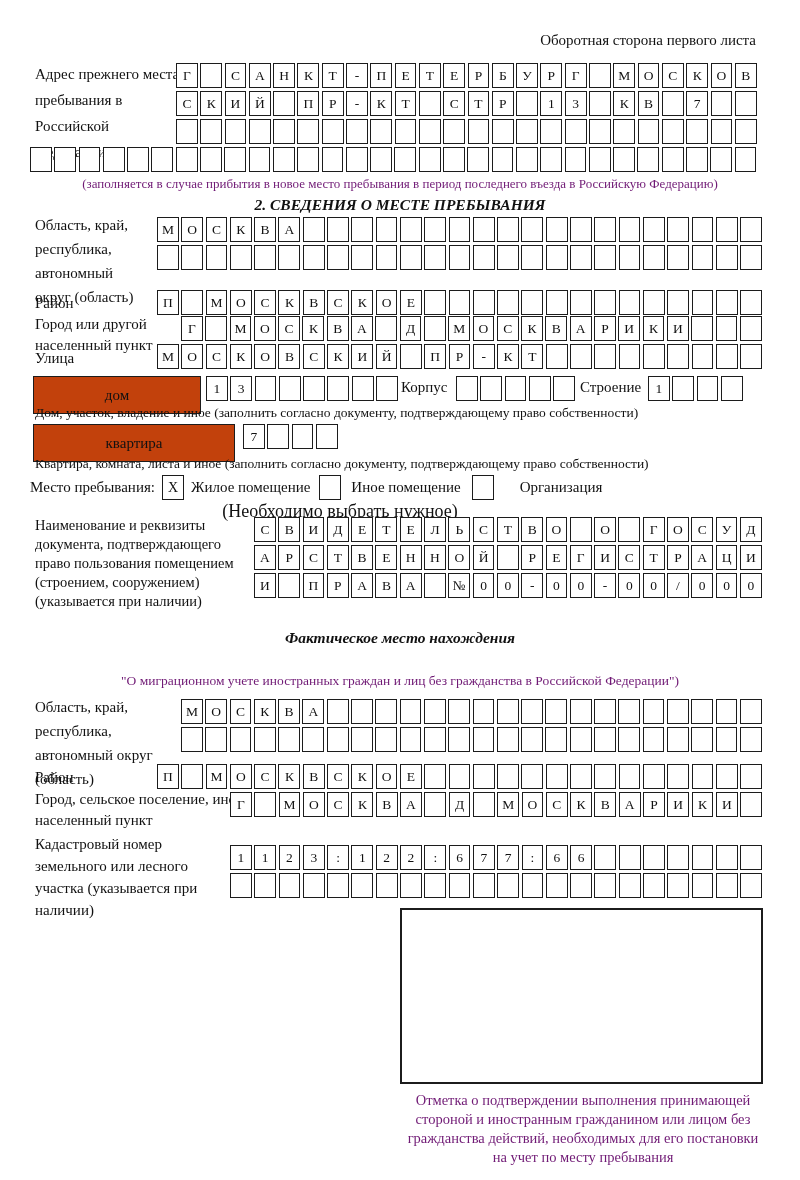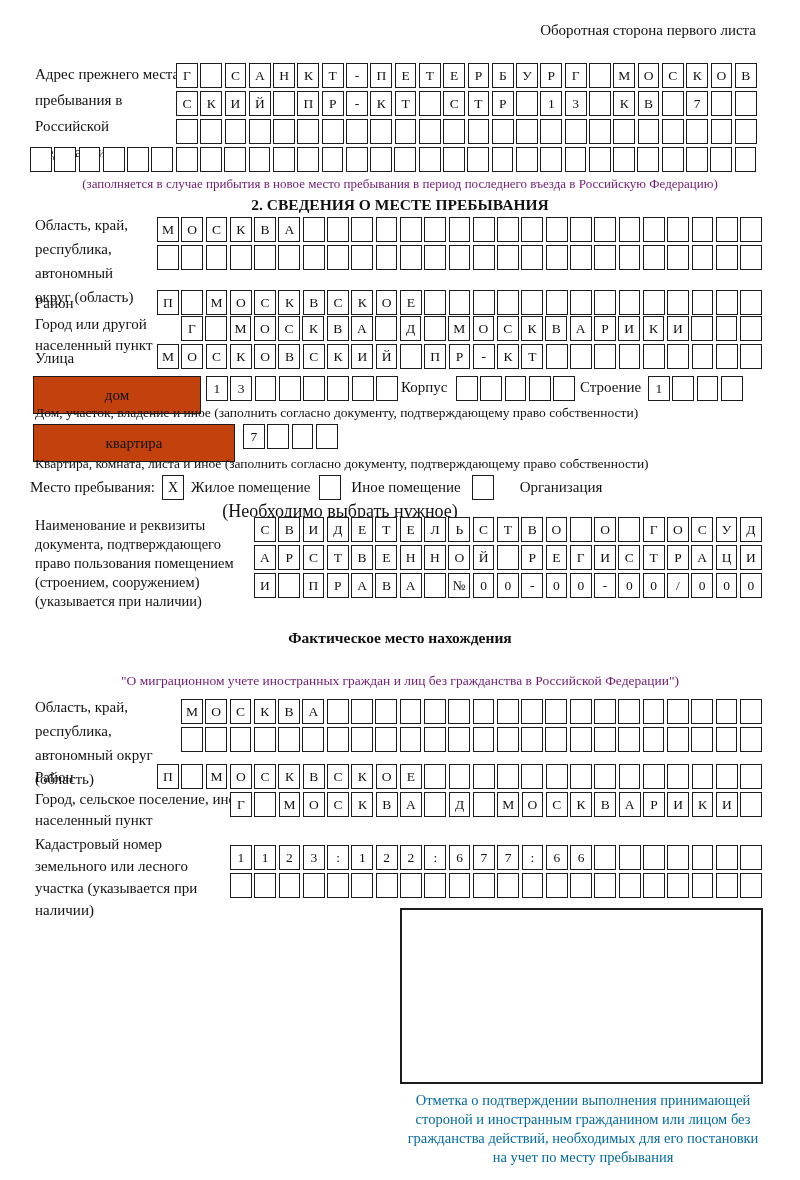--- a/index.html
+++ b/index.html
@@ -12,33 +12,33 @@
   .cells{display:flex;gap:2.5px;}
   .cell{
     box-sizing:border-box;width:21.8px;height:25px;border:1.6px solid #1c1c1c;
     display:flex;align-items:center;justify-content:center;
     font-size:13.5px;line-height:1;background:#fff;color:#111;
   }
   .wideboxxs{box-sizing:border-box;border:1.6px solid #1c1c1c;height:38px;
     display:flex;align-items:center;justify-content:center;font-size:15px;background:#c2410c;}
   .caption{font-size:13.5px;color:#111;white-space:nowrap;}
   .note{font-size:13px;color:#701a75;text-align:center;width:800px;left:0;}
-  .sect-title{font-size:15.5px;font-weight:bold;text-align:center;width:800px;left:0;}
+  .sect-title{font-size:15.5px;font-weight:bold;text-align:center;width:800px;left:0;font-style:italic;}
   .chkbox{box-sizing:border-box;width:22px;height:25px;border:1.6px solid #1c1c1c;
     display:flex;align-items:center;justify-content:center;font-size:14px;background:#fff;}
   .mesto-row{display:flex;align-items:center;font-size:15px;}
   .stamp-box{box-sizing:border-box;border:2px solid #1c1c1c;background:#fff;}
-  .stamp-caption{font-size:14.5px;line-height:19px;text-align:center;color:#0369a1;}
+  .stamp-caption{font-size:14.5px;line-height:19px;text-align:center;color:#701a75;}
 </style>
 </head>
 <body>
 
 <div class="page">
 
-  <div class="abs" style="top:22px;right:44px;font-size:15px;">Оборотная сторона первого листа</div>
+  <div class="abs" style="top:32px;right:44px;font-size:15px;">Оборотная сторона первого листа</div>
 
   <div class="abs lbl" style="left:35px;top:61px;width:148px;">Адрес прежнего места пребывания в Российской Федерации</div>
   <div class="abs cells" style="left:176px;top:63px;">
       <span class="cell">Г</span>
       <span class="cell"></span>
       <span class="cell">С</span>
       <span class="cell">А</span>
       <span class="cell">Н</span>
       <span class="cell">К</span>
       <span class="cell">Т</span>

